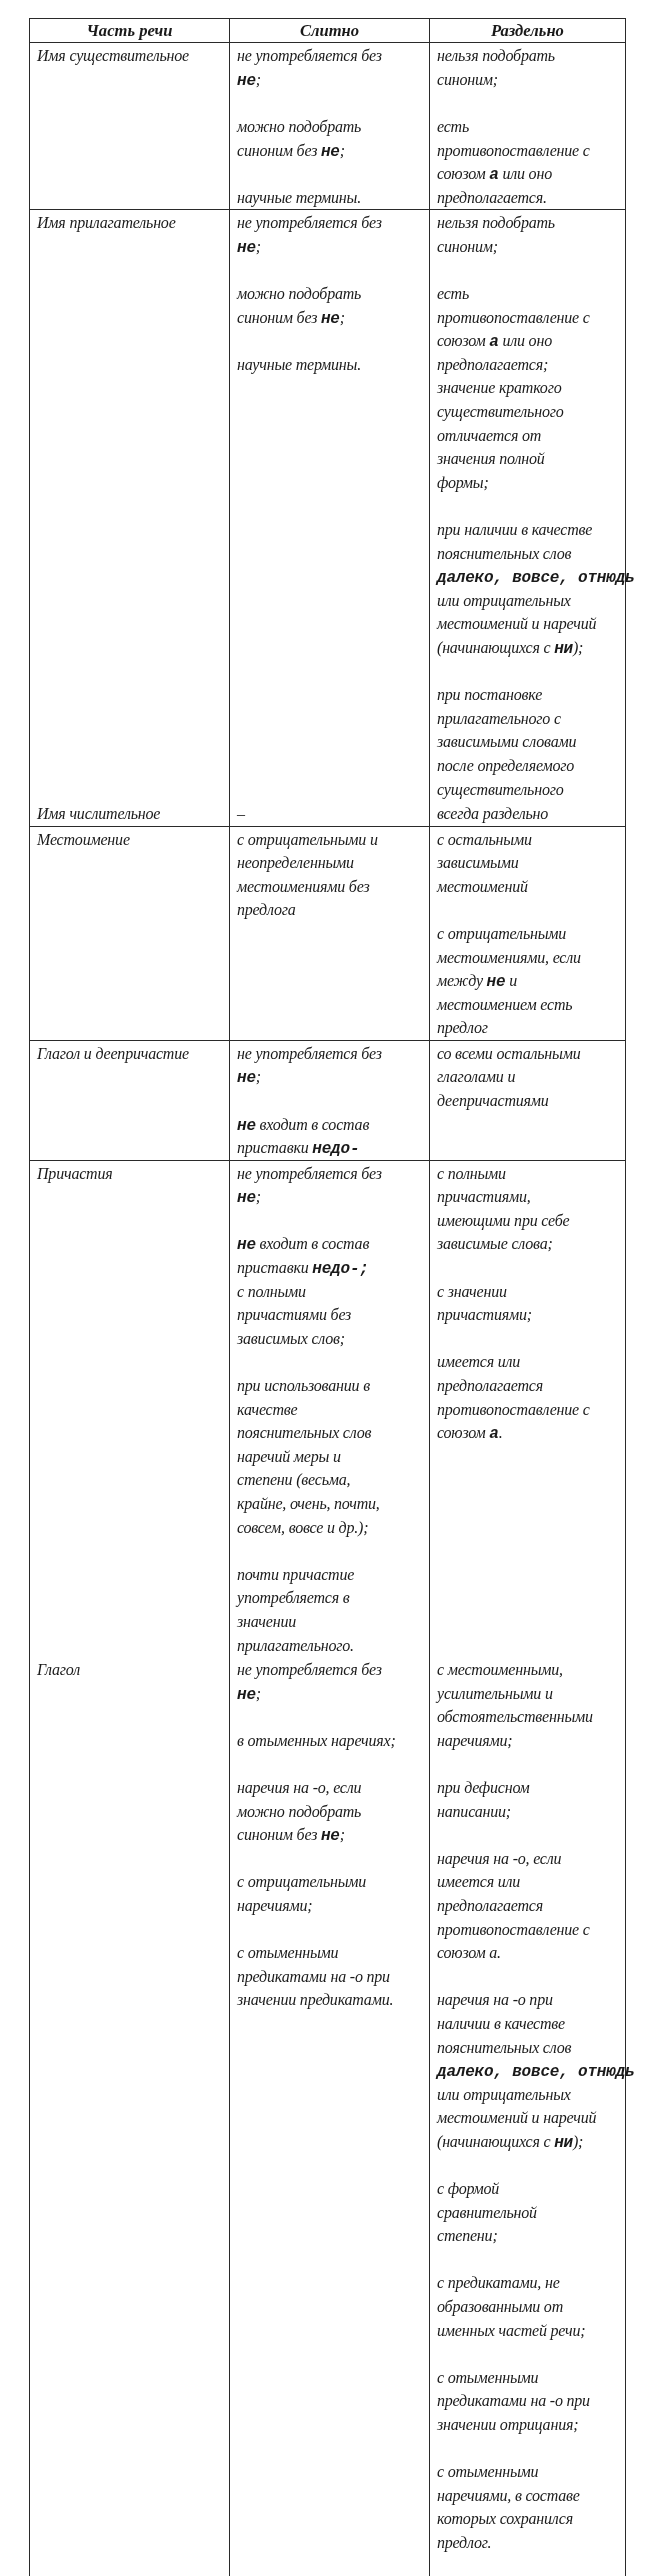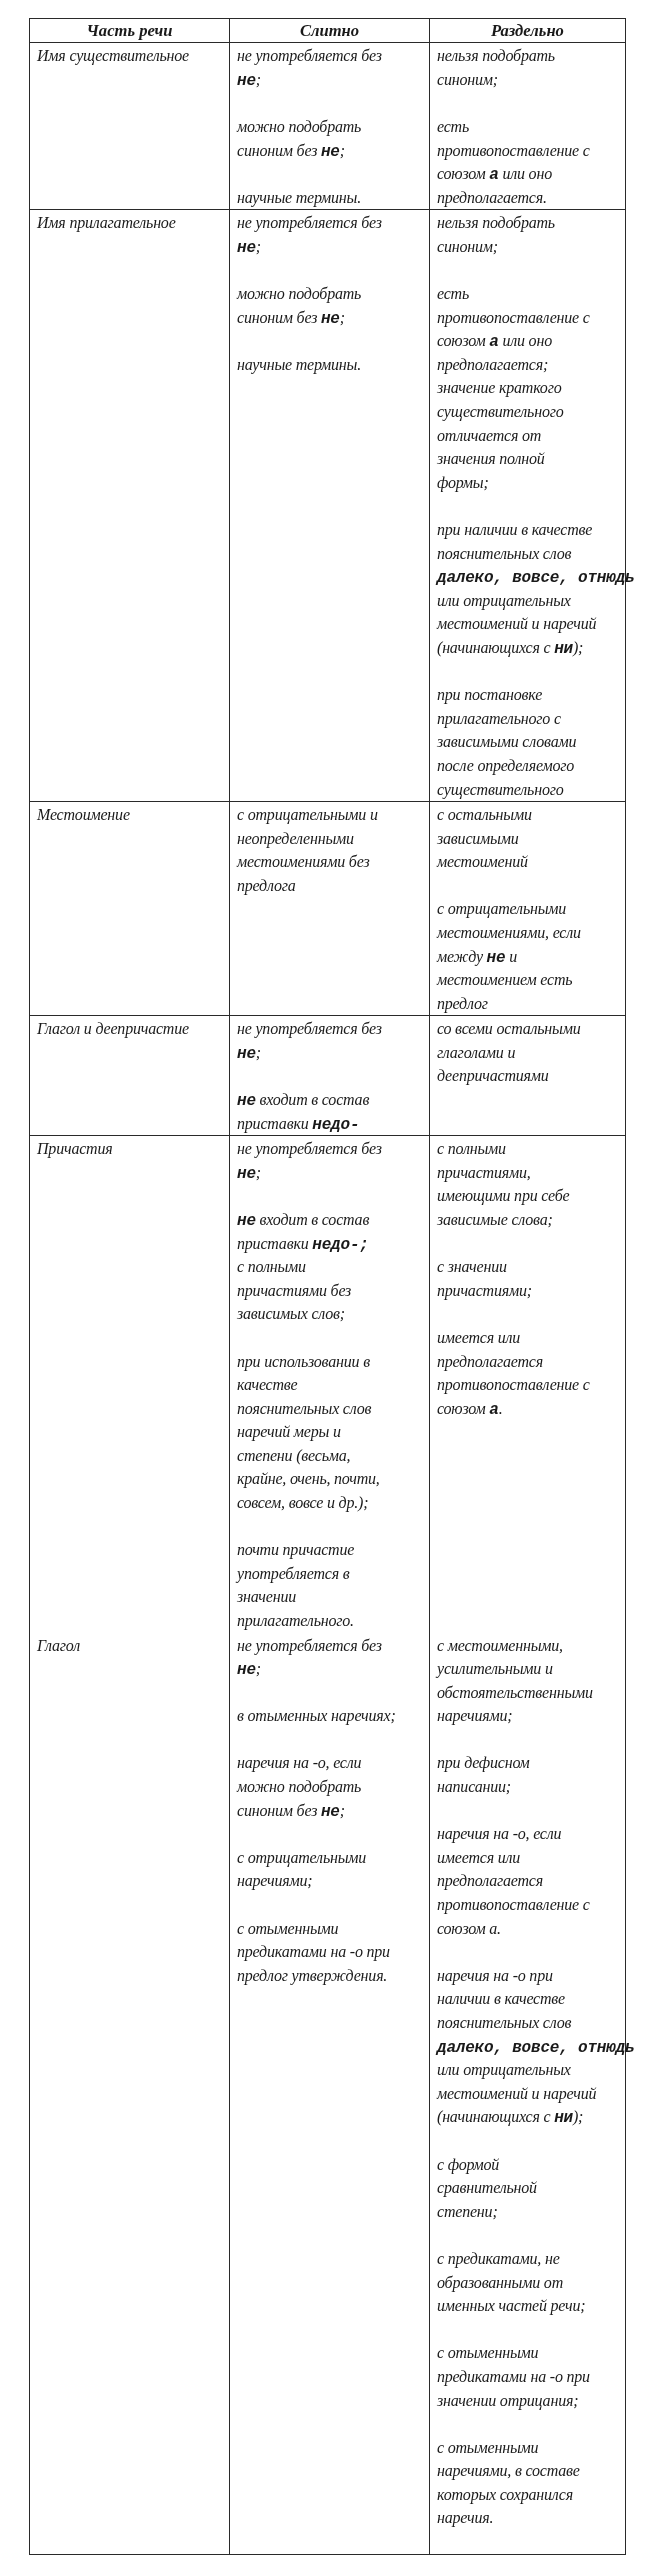--- a/index.html
+++ b/index.html
@@ -106,20 +106,37 @@
             <div class="line"><span>(начинающихся с </span><b>ни</b><span>);</span></div>
             <div class="line"></div>
             <div class="line"><span>при постановке</span></div>
             <div class="line"><span>прилагательного с</span></div>
             <div class="line"><span>зависимыми словами</span></div>
             <div class="line"><span>после определяемого</span></div>
             <div class="line"><span>существительного</span></div>
           </div>
         </td>
       </tr>
+      <tr>
+        <td>
+          <div class="cell">
+            <div class="line"><span>Имя числительное</span></div>
+          </div>
+        </td>
+        <td>
+          <div class="cell">
+            <div class="line"><span>–</span></div>
+          </div>
+        </td>
+        <td>
+          <div class="cell">
+            <div class="line"><span>всегда раздельно</span></div>
+          </div>
+        </td>
+      </tr>
       <tr class="bt">
         <td>
           <div class="cell">
             <div class="line"><span>Местоимение</span></div>
           </div>
         </td>
         <td>
           <div class="cell">
             <div class="line"><span>с отрицательными и</span></div>
             <div class="line"><span>неопределенными</span></div>
@@ -227,21 +244,21 @@
             <div class="line"></div>
             <div class="line"><span>наречия на -о, если</span></div>
             <div class="line"><span>можно подобрать</span></div>
             <div class="line"><span>синоним без </span><b>не</b><span>;</span></div>
             <div class="line"></div>
             <div class="line"><span>с отрицательными</span></div>
             <div class="line"><span>наречиями;</span></div>
             <div class="line"></div>
             <div class="line"><span>с отыменными</span></div>
             <div class="line"><span>предикатами на -о при</span></div>
-            <div class="line"><span>предлог утверждения.</span></div>
+            <div class="line"><span>значении предикатами.</span></div>
           </div>
         </td>
         <td>
           <div class="cell">
             <div class="line"><span>с местоименными,</span></div>
             <div class="line"><span>усилительными и</span></div>
             <div class="line"><span>обстоятельственными</span></div>
             <div class="line"><span>наречиями;</span></div>
             <div class="line"></div>
             <div class="line"><span>при дефисном</span></div>
@@ -269,20 +286,20 @@
             <div class="line"><span>образованными от</span></div>
             <div class="line"><span>именных частей речи;</span></div>
             <div class="line"></div>
             <div class="line"><span>с отыменными</span></div>
             <div class="line"><span>предикатами на -о при</span></div>
             <div class="line"><span>значении отрицания;</span></div>
             <div class="line"></div>
             <div class="line"><span>с отыменными</span></div>
             <div class="line"><span>наречиями, в составе</span></div>
             <div class="line"><span>которых сохранился</span></div>
-            <div class="line"><span>наречия.</span></div>
+            <div class="line"><span>предлог.</span></div>
             <div class="line"></div>
           </div>
         </td>
       </tr>
     </tbody>
 </table>
 
 
 </body></html>

